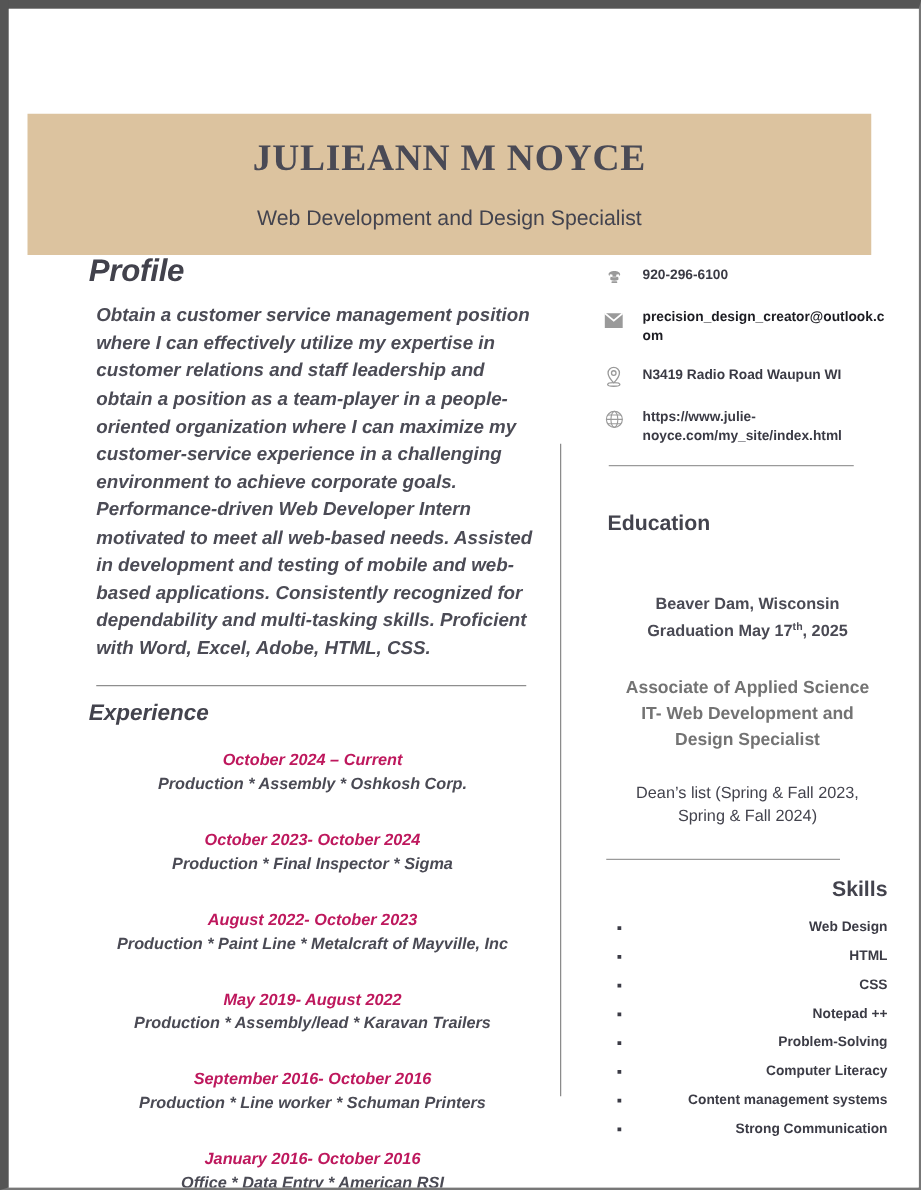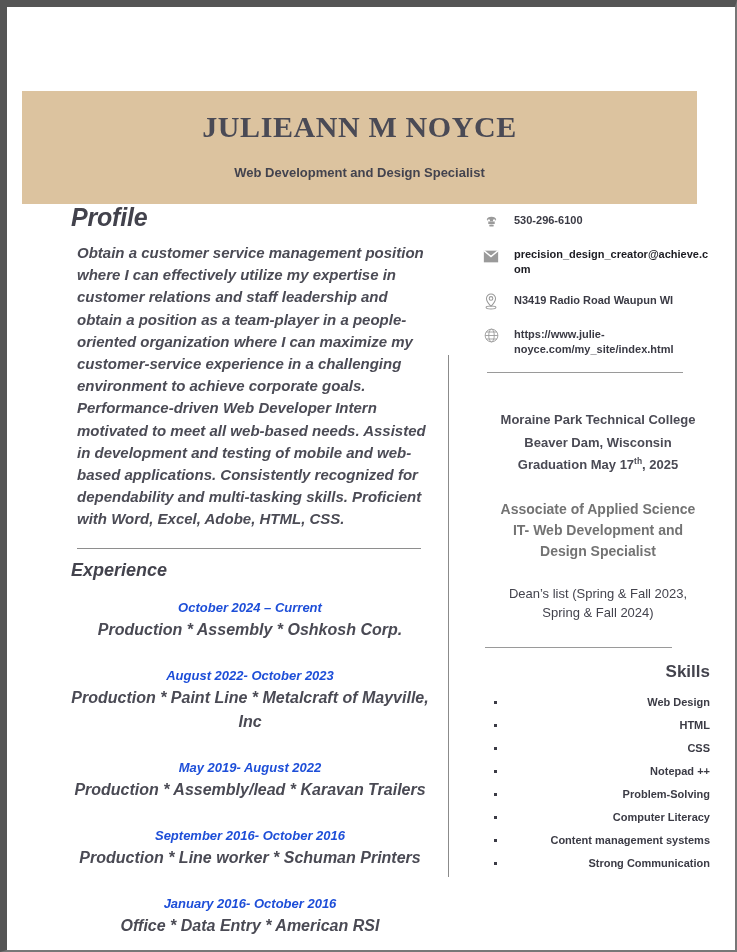--- a/index.html
+++ b/index.html
@@ -48,22 +48,22 @@
     font-weight: bold;
     font-size: 30px;
     letter-spacing: 0.6px;
     color: #4a4a55;
   }
   .header-title {
     margin: 0;
     padding-top: 21px;
     text-align: center;
     font-family: "Liberation Sans", sans-serif;
-    font-weight: bold;
-    font-size: 13px;
+    font-weight: normal;
+    font-size: 17px;
     color: #43434e;
   }
 
   
   .col-left {
     position: absolute;
     left: 64px;
     top: 196px;
     width: 358px;
     font-style: italic;
@@ -135,26 +135,26 @@
     margin-top: 26px;
     text-align: center;
   }
   .exp-item:first-child {
     margin-top: 18px;
   }
   .exp-date {
     display: block;
     font-size: 13px;
     font-weight: bold;
-    color: #1d4ed8;
+    color: #be185d;
     line-height: 1.45;
   }
   .exp-role {
     display: block;
-    font-size: 16px;
+    font-size: 13px;
     font-weight: bold;
     color: #4a4a54;
     line-height: 1.45;
   }
 
   
   .contact-list {
     margin: 0;
     padding: 0;
     list-style: none;
@@ -272,20 +272,24 @@
       </section>
 
       <div class="rule-left"></div>
 
       <section class="experience-block">
         <h3 class="h-section">Experience</h3>
         <ul class="exp-list">
           <li class="exp-item">
             <span class="exp-date">October 2024 – Current</span>
             <span class="exp-role">Production * Assembly * Oshkosh Corp.</span>
+          </li>
+          <li class="exp-item">
+            <span class="exp-date">October 2023- October 2024</span>
+            <span class="exp-role">Production * Final Inspector * Sigma</span>
           </li>
           <li class="exp-item">
             <span class="exp-date">August 2022- October 2023</span>
             <span class="exp-role">Production * Paint Line * Metalcraft of Mayville, Inc</span>
           </li>
           <li class="exp-item">
             <span class="exp-date">May 2019- August 2022</span>
             <span class="exp-role">Production * Assembly/lead * Karavan Trailers</span>
           </li>
           <li class="exp-item">
@@ -305,30 +309,30 @@
 
       <ul class="contact-list">
         <li class="contact-row">
           <span class="contact-icon">
             <svg width="15" height="14" viewBox="0 0 24 24" fill="currentColor">
               <path d="M12 3C7.6 3 4 5.1 4 7.6c0 .9.5 1.7 1.3 2.3l.3-1.6c.1-.5.6-.9 1.1-.8l2 .3c.5.1.9.6.8 1.1l-.3 1.9c1 .2 1.9.3 2.8.3s1.8-.1 2.8-.3l-.3-1.9c-.1-.5.3-1 .8-1.1l2-.3c.5-.1 1 .3 1.1.8l.3 1.6c.8-.6 1.3-1.4 1.3-2.3C20 5.1 16.4 3 12 3z"></path>
               <path d="M12 11.6c-2.6 0-5.2-.7-5.2-.7l-.5 3.2c-.1.6.2 1.2.8 1.4 1.3.5 2.8.8 4.9.8s3.6-.3 4.9-.8c.6-.2.9-.8.8-1.4l-.5-3.2s-2.6.7-5.2.7z"></path>
               <rect x="8" y="17.2" width="8" height="2.4" rx="1.2"></rect>
             </svg>
           </span>
-          <span class="contact-text">530-296-6100</span>
+          <span class="contact-text">920-296-6100</span>
         </li>
         <li class="contact-row">
           <span class="contact-icon">
             <svg width="16" height="13" viewBox="0 0 24 20" fill="currentColor">
               <path d="M1 1h22v18H1z" fill="currentColor"></path>
               <path d="M1 1l11 9 11-9" fill="none" stroke="#ffffff" stroke-width="2.2"></path>
             </svg>
           </span>
-          <span class="contact-text email">precision_design_creator@achieve.com</span>
+          <span class="contact-text email">precision_design_creator@outlook.com</span>
         </li>
         <li class="contact-row">
           <span class="contact-icon">
             <svg width="14" height="17" viewBox="0 0 20 24" fill="none" stroke="currentColor" stroke-width="1.5">
               <path d="M10 1.2c-3.6 0-6.5 2.9-6.5 6.5 0 4.6 6.5 11.2 6.5 11.2s6.5-6.6 6.5-11.2c0-3.6-2.9-6.5-6.5-6.5z"></path>
               <circle cx="10" cy="7.6" r="2.6"></circle>
               <ellipse cx="10" cy="20.6" rx="7" ry="2.1"></ellipse>
             </svg>
           </span>
           <span class="contact-text">N3419 Radio Road Waupun WI</span>
@@ -341,22 +345,23 @@
               <path d="M1.8 12h20.4M3.3 6.4h17.4M3.3 17.6h17.4"></path>
             </svg>
           </span>
           <span class="contact-text">https://www.julie-noyce.com/my_site/index.html</span>
         </li>
       </ul>
 
       <div class="rule-right-contact"></div>
 
       <section class="education-block">
+        <h3 class="h-section-right">Education</h3>
         <p class="edu-school">
-          <span>Moraine Park Technical College</span><br>
+          <br>
           <span>Beaver Dam, Wisconsin</span><br>
           <span><span>Graduation May 17</span><sup>th</sup><span>, 2025</span></span>
         </p>
         <p class="edu-degree">
           <span>Associate of Applied Science</span><br>
           <span>IT-  Web Development and</span><br>
           <span>Design Specialist</span>
         </p>
         <p class="edu-honors">
           <span>Dean’s list (Spring &amp; Fall 2023,</span><br>

